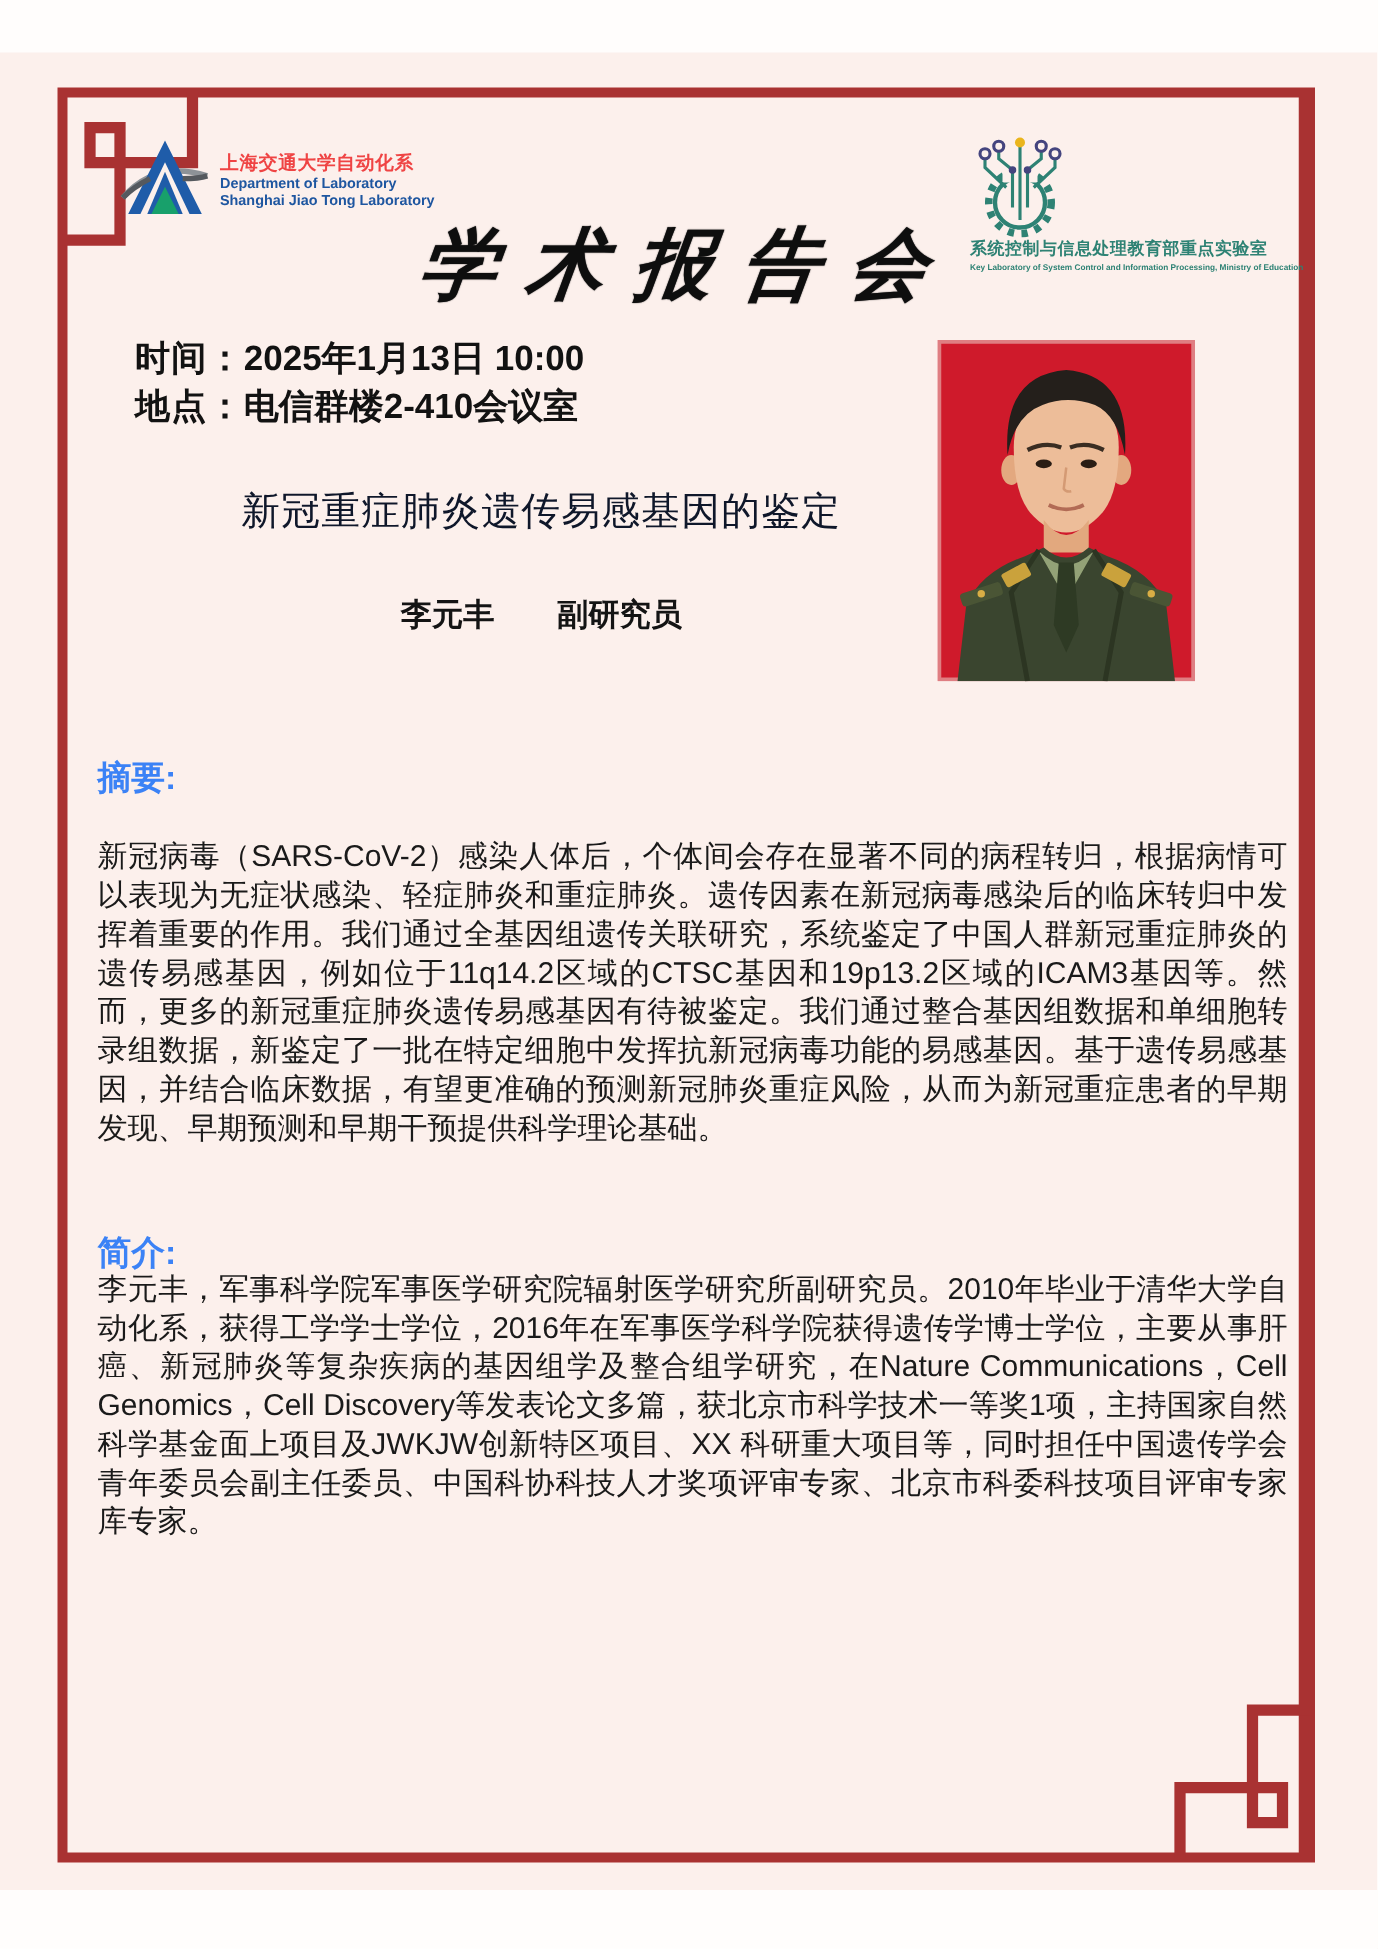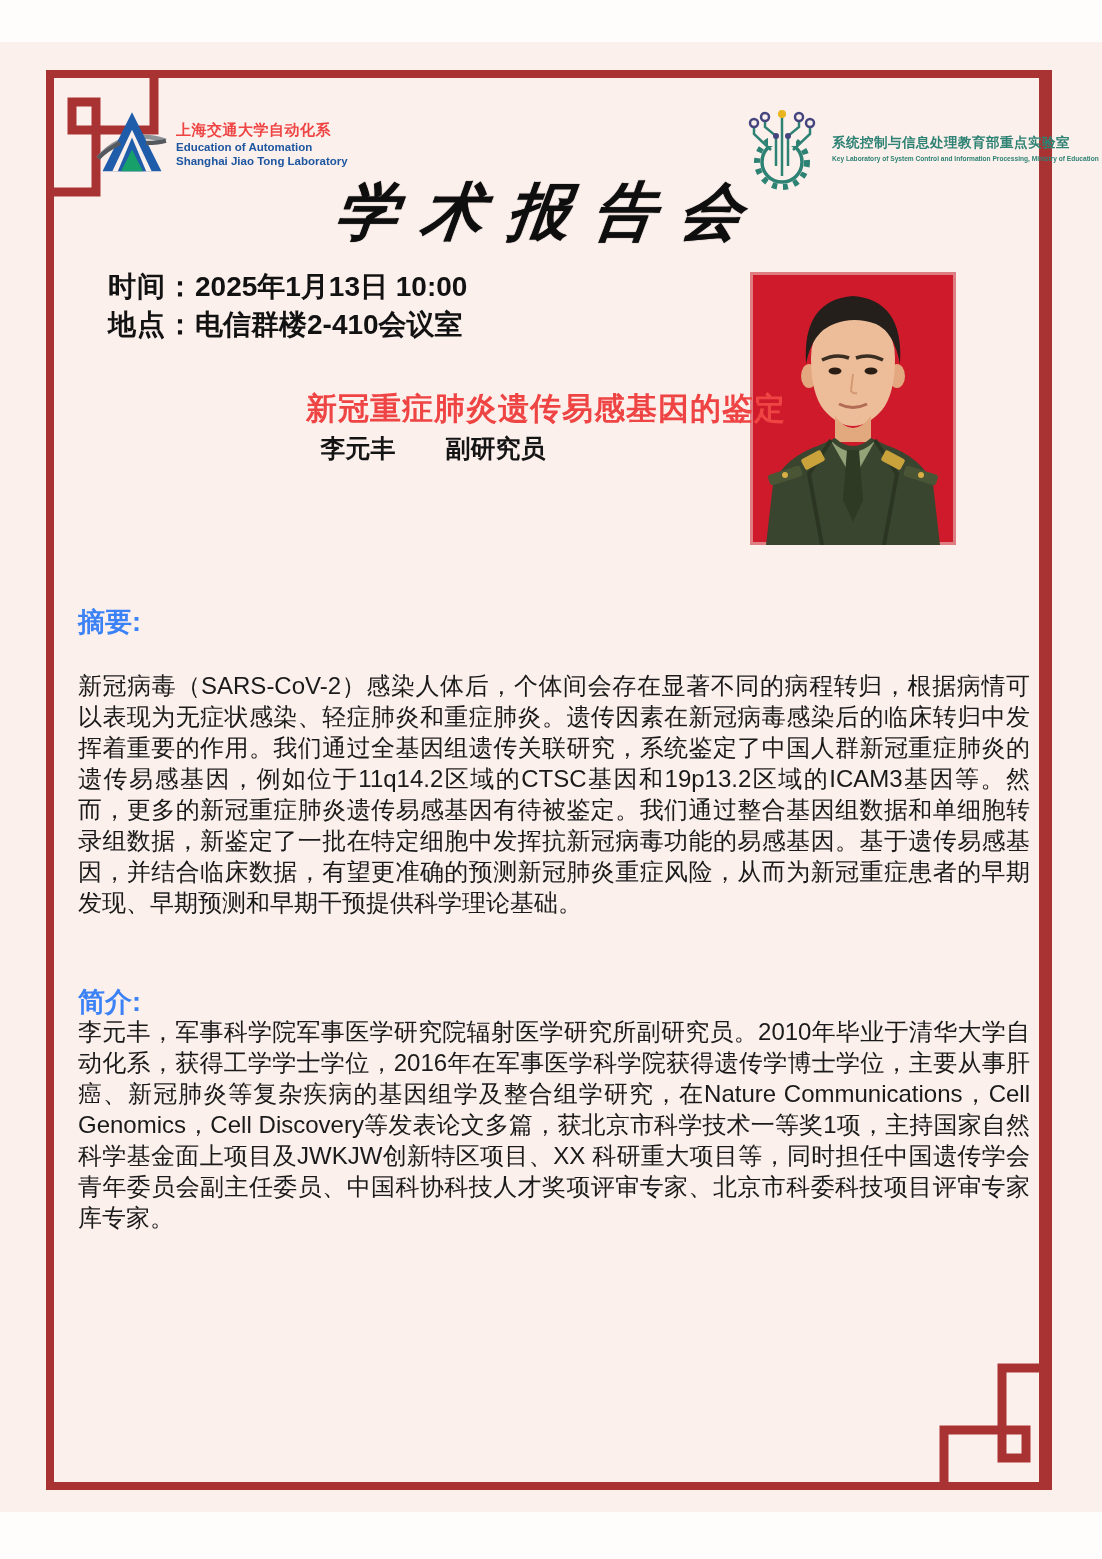--- a/index.html
+++ b/index.html
@@ -16,42 +16,42 @@
     border-width:8px 13px 8px 8px; box-sizing:border-box;
   }
   .corner{position:absolute; width:150px; height:150px;}
   .corner-tl{left:-8px; top:-8px;}
   .corner-br{right:-13px; bottom:-8px; transform:rotate(180deg);}
   
   .sjtu-logo{position:absolute; left:96px; top:108px; display:flex; align-items:center;}
   .sjtu-icon{width:72px; height:72px; margin-right:8px;}
   .sjtu-cn{font-size:15px; font-weight:bold; color:#ef4444; letter-spacing:0.5px;}
   .sjtu-en{font-size:11.5px; font-weight:bold; color:#1e56a0; line-height:14px;}
-  .lab-logo{position:absolute; left:742px; top:106px; display:flex; align-items:center;}
+  .lab-logo{position:absolute; left:776px; top:106px; display:flex; align-items:flex-start;flex-direction:column;}
   .lab-icon{width:80px; height:84px; margin-right:10px;}
   .lab-cn{font-size:13.5px; font-weight:bold; color:#2e8274; letter-spacing:0.5px; white-space:nowrap;}
   .lab-en{font-size:6.6px; font-weight:bold; color:#2e8274; margin-top:3px; white-space:nowrap;}
   
   .banner-title{
     position:absolute; left:0; top:170px; width:1102px; text-align:center;
     font-family:"DejaVu Serif", serif; font-style:italic; font-weight:bold;
     font-size:62px; letter-spacing:24px; color:#0e0e0e;
     transform:skewX(-7deg); text-shadow:0 0 1px #0e0e0e;
   }
   
   .event-info{position:absolute; left:108px; top:268px; font-size:28px; font-weight:bold; line-height:38px; color:#121212;}
   .event-label{letter-spacing:1px;margin-top:37px;}
   
   .photo{position:absolute; left:750px; top:272px; width:206px; height:273px;}
   
   .talk-title{
-    position:absolute; left:80px; top:388px; width:706px; text-align:right;
-    font-size:31px; font-weight:bold; color:#ef4444; letter-spacing:1px;
+    position:absolute; left:80px; top:388px; width:706px; text-align:center;
+    font-size:31px; font-weight:normal; color:#0f172a; letter-spacing:1px;
   }
-  .speaker-block{position:absolute; left:80px; top:432px; width:706px; text-align:center;
+  .speaker-block{position:absolute; left:80px; top:476px; width:706px; text-align:center;
     font-size:25px; font-weight:bold; color:#141414; line-height:33px;}
   
   .section-heading{position:absolute; left:78px; font-size:27px; font-weight:bold; color:#3b82f6;}
   .abstract-heading{top:604px;}
   .bio-heading{top:984px;}
   .body-text{
     position:absolute; left:78px; width:952px;
     font-size:24px; line-height:31px; text-align:justify; color:#1a1a1a;margin-top:10px;
   }
   .abstract-body{top:660px;}
@@ -77,21 +77,21 @@
       <path d="M2 46 Q26 18 64 30" fill="none" stroke="#8d9297" stroke-width="4"></path>
       <polygon points="33,4 60,58 6,58" fill="#1f5ca9"></polygon>
       <polygon points="33,20 51,58 15,58" fill="#fcf0ec"></polygon>
       <polygon points="33,27 46,58 20,58" fill="#1f5ca9"></polygon>
       <polygon points="33,38 43,58 23,58" fill="#18a06b"></polygon>
       <path d="M2 46 Q10 38 22 32" fill="none" stroke="#55595e" stroke-width="4"></path>
       <path d="M46 32 Q58 32 64 30" fill="none" stroke="#55595e" stroke-width="4"></path>
     </svg>
     <div class="sjtu-text">
       <div class="sjtu-cn">上海交通大学自动化系</div>
-      <div class="sjtu-en">Education of Automation</div>
+      <div class="sjtu-en">Department of Laboratory</div>
       <div class="sjtu-en">Shanghai Jiao Tong Laboratory</div>
     </div>
   </div>
 
   <div class="lab-logo">
     <svg class="lab-icon" viewBox="0 0 80 84">
       <circle cx="40" cy="56" r="25" fill="none" stroke="#2e8274" stroke-width="6" stroke-dasharray="5 6"></circle>
       <circle cx="40" cy="56" r="20" fill="none" stroke="#2e8274" stroke-width="3.5"></circle>
       <rect x="26" y="24" width="28" height="16" fill="#fcf0ec"></rect>
       <g fill="none" stroke="#2e8274" stroke-width="2.5">

